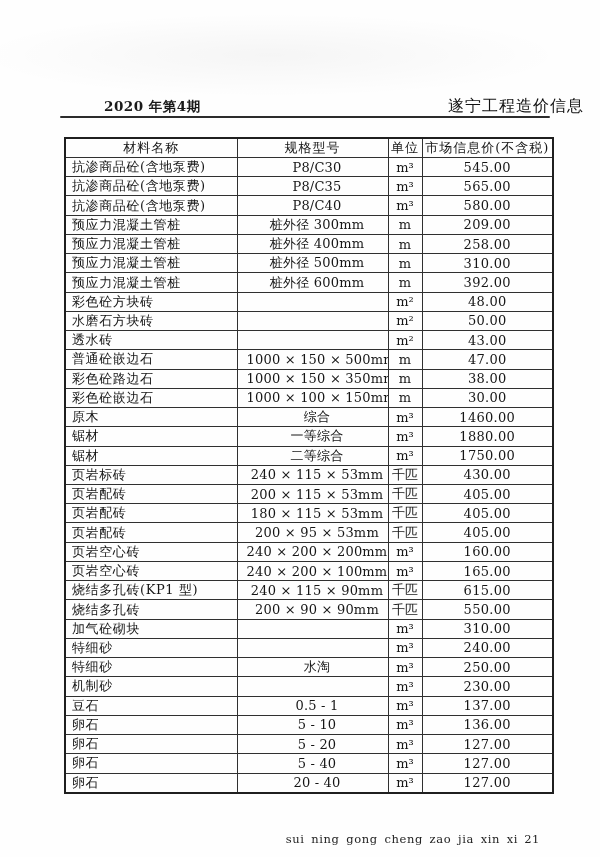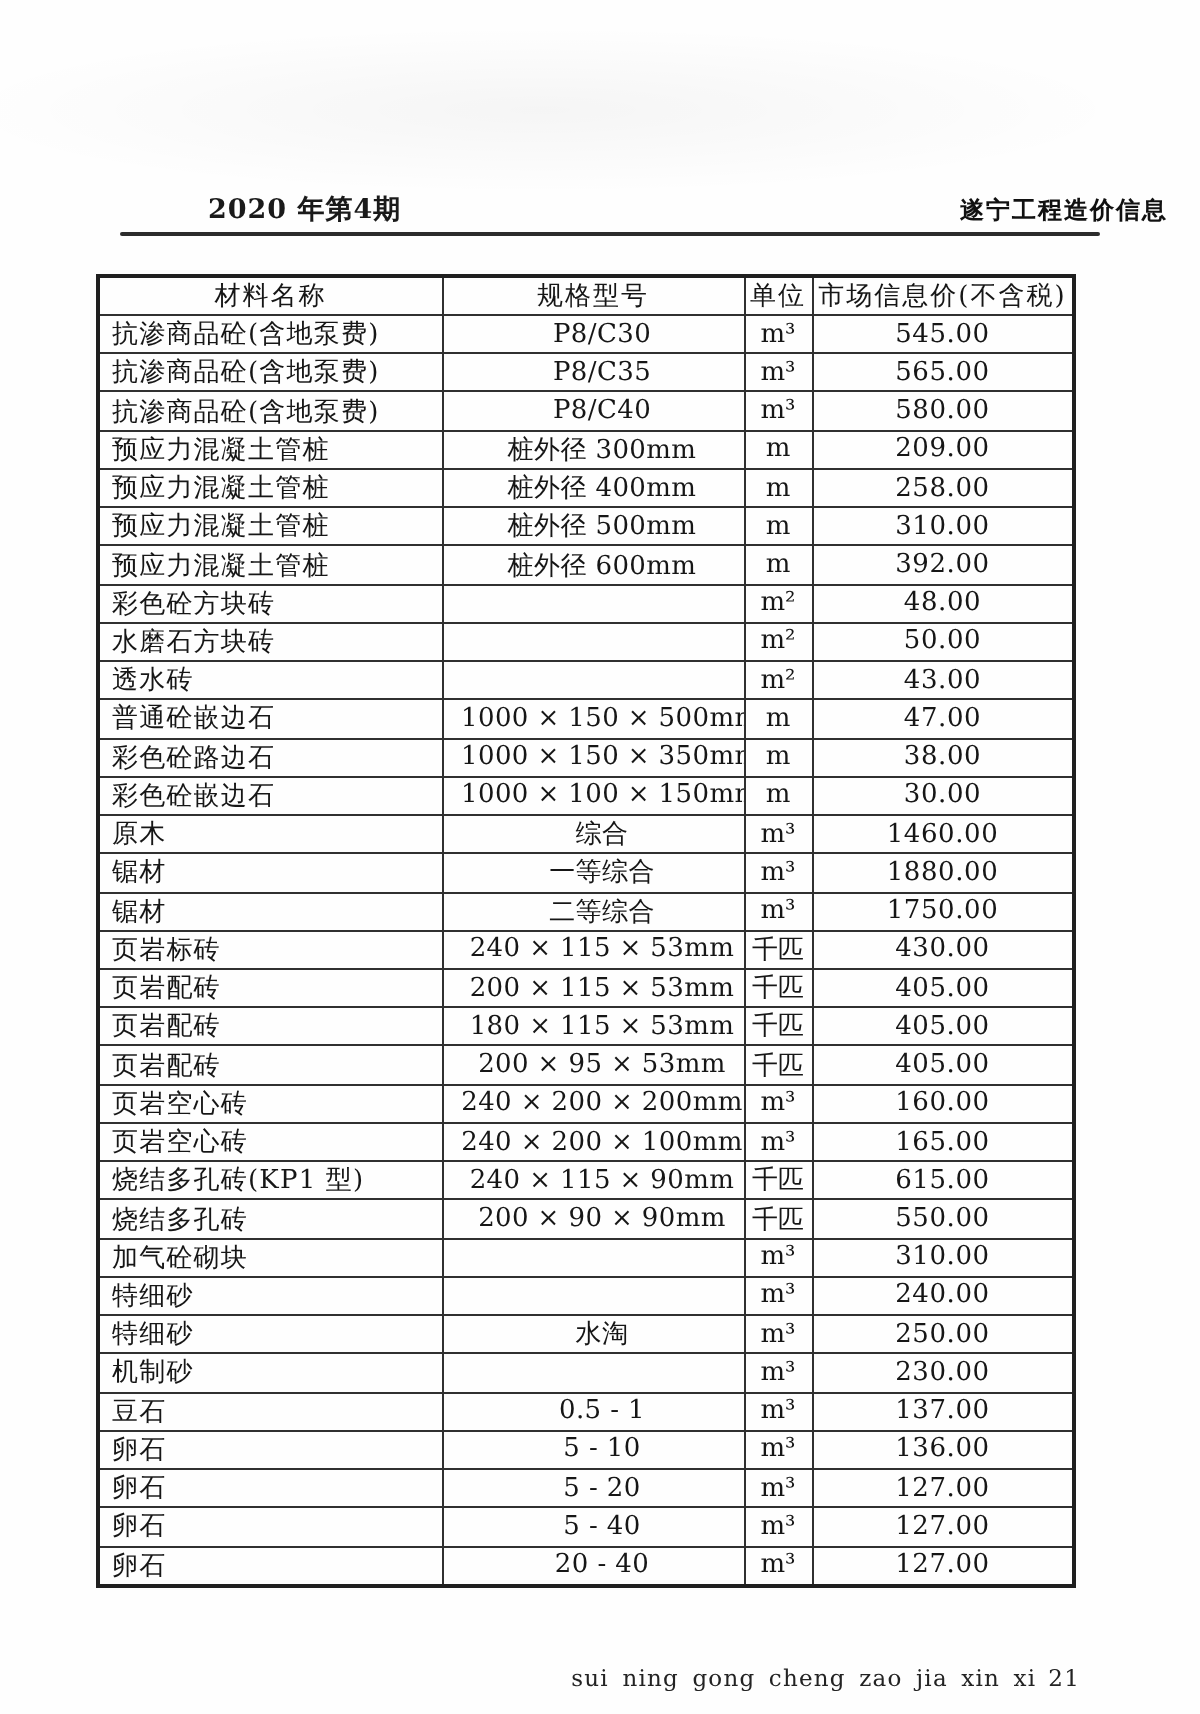--- a/index.html
+++ b/index.html
@@ -29,38 +29,38 @@
     align-items: baseline;
     margin-left: 36px;
   }
   .issue-label {
     font-size: 13.5px;
     font-weight: bold;
     letter-spacing: 0.5px;
     color: #1a1a1a;
   }
   .pub-title {
-    font-size: 12px;
-    font-weight: bold;
+    font-size: 16px;
+    font-weight: normal;
     letter-spacing: 1px;
     color: #111;
   }
   .header-rule {
     position: absolute;
     top: 116px;
     left: 60px;
     width: 490px;
     height: 2.2px;
     background: #2c2c2c;
     border-radius: 1px;
   }
   .table-wrap {
     position: absolute;
     top: 137px;
-    left: 48px;
+    left: 64px;
   }
   table.price-table {
     border-collapse: collapse;
     table-layout: fixed;
     width: 488px;
     height: 657px;
     border: 2px solid #1f1f1f;
   }
   .price-table th, .price-table td {
     border: 1px solid #303030;

